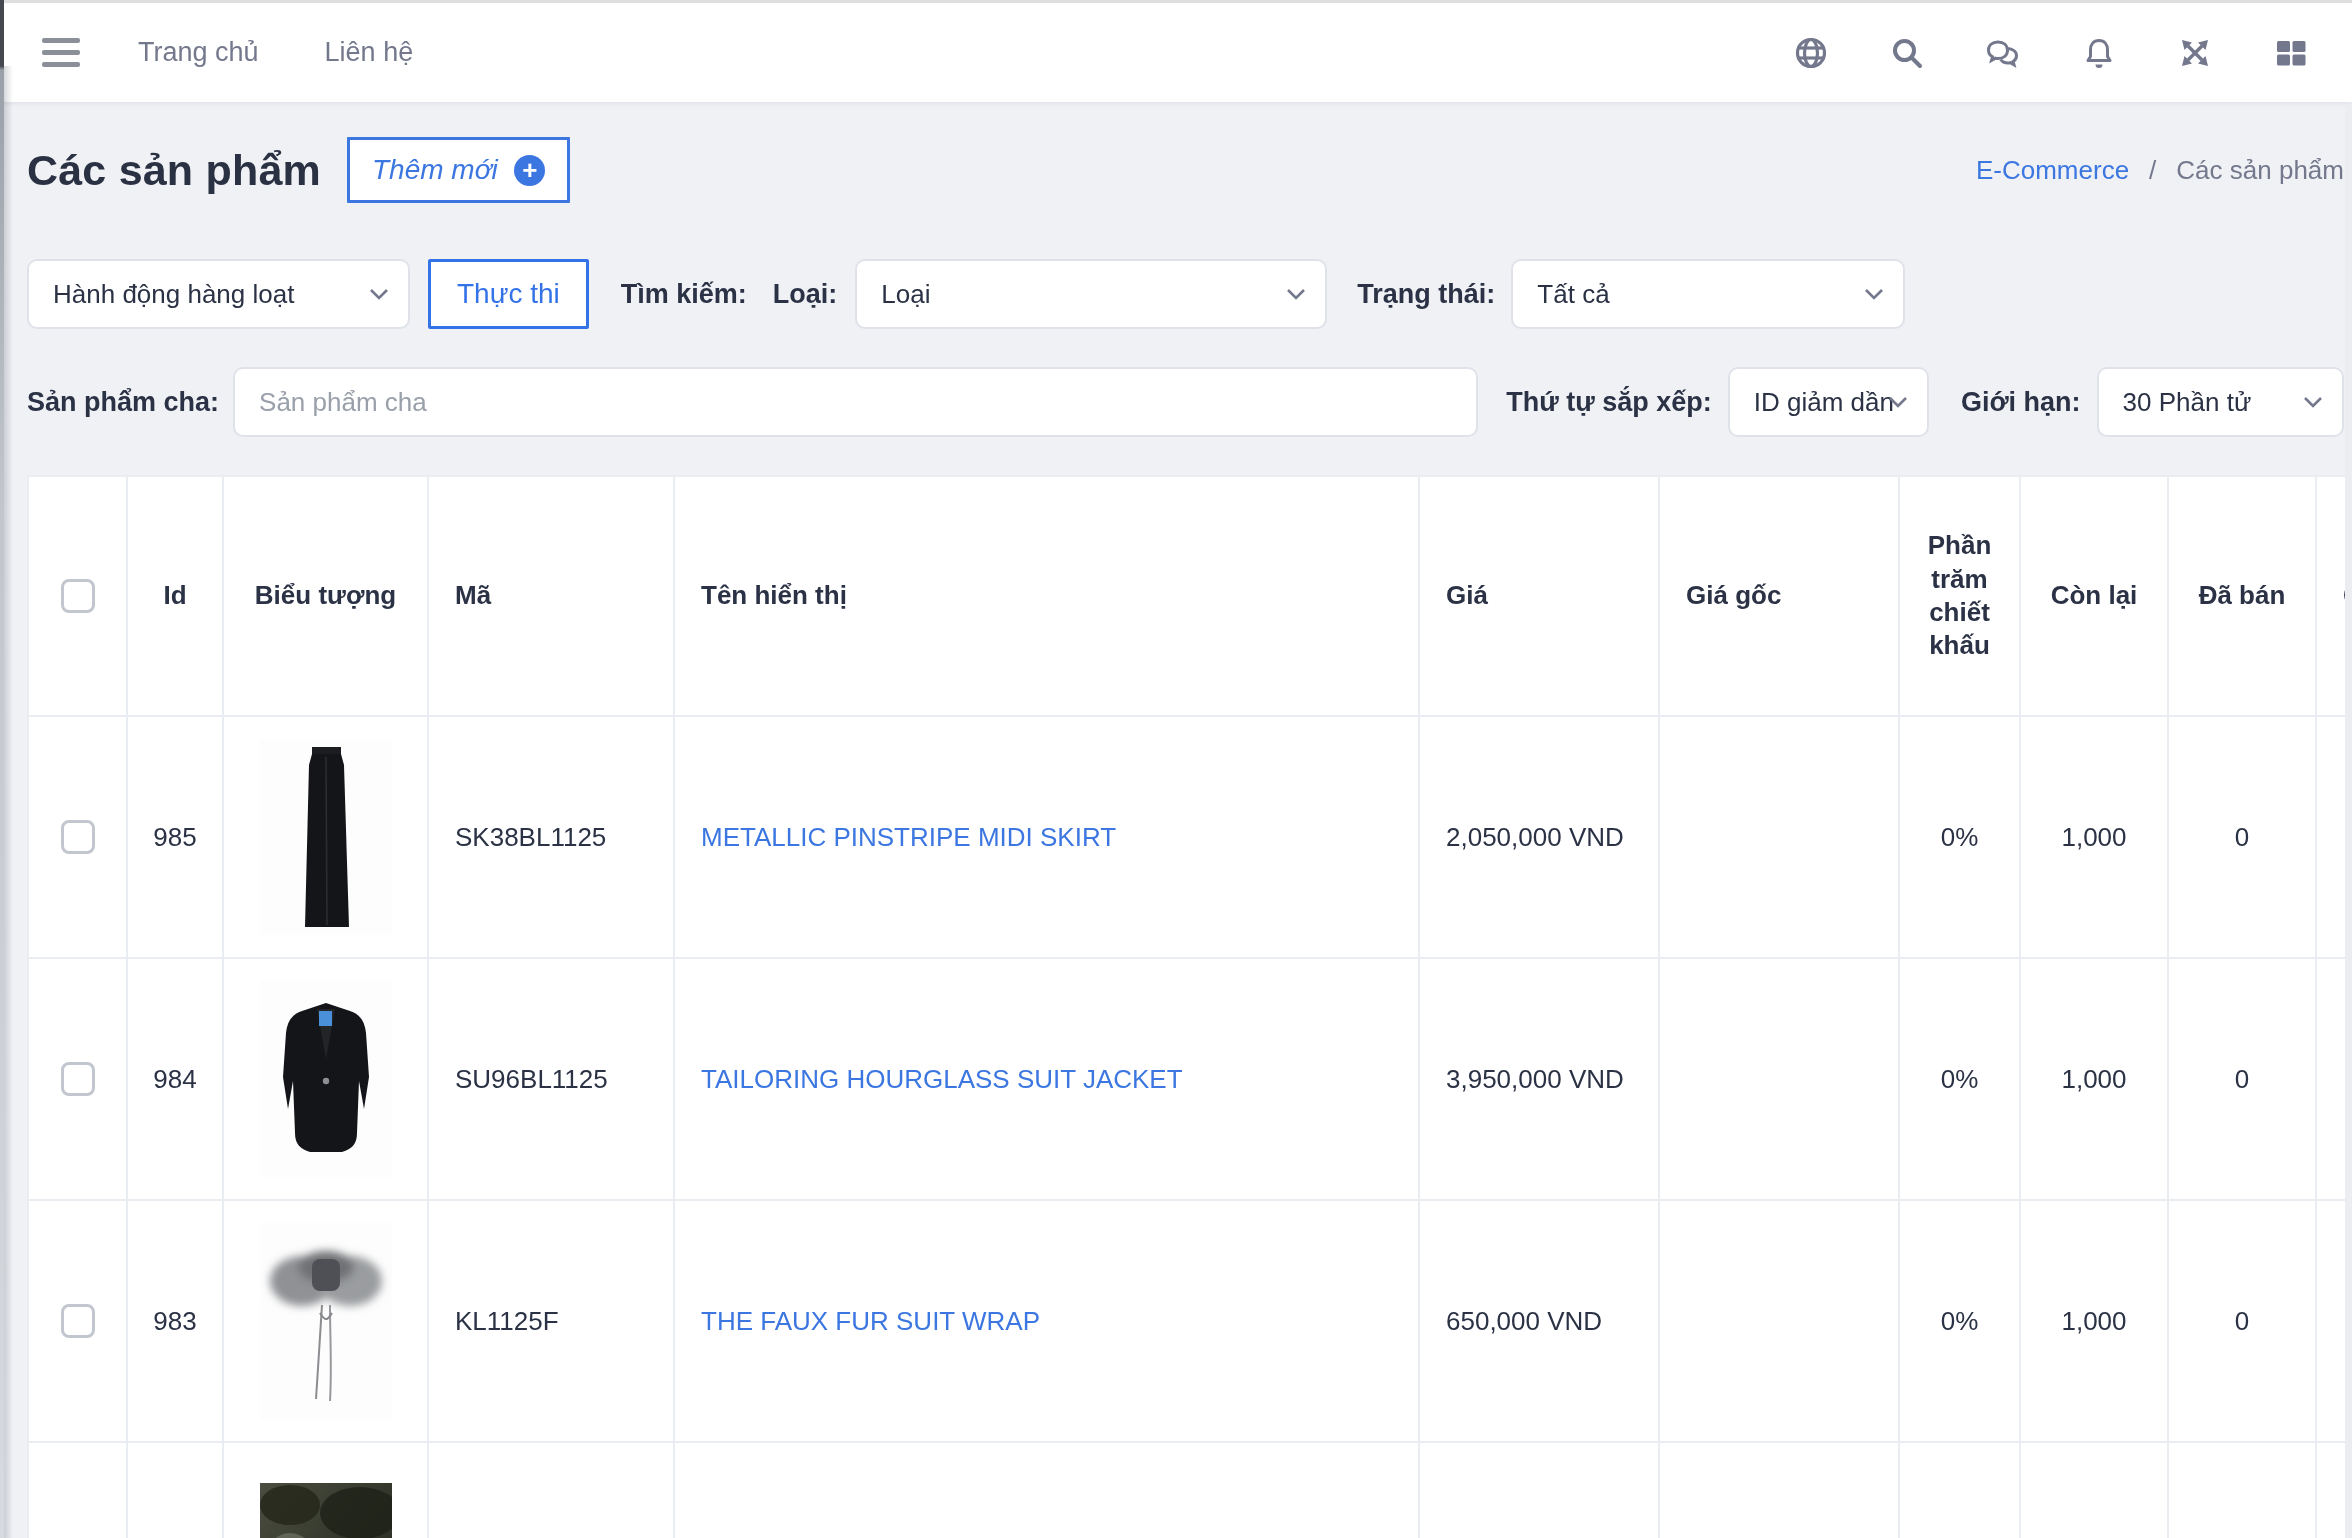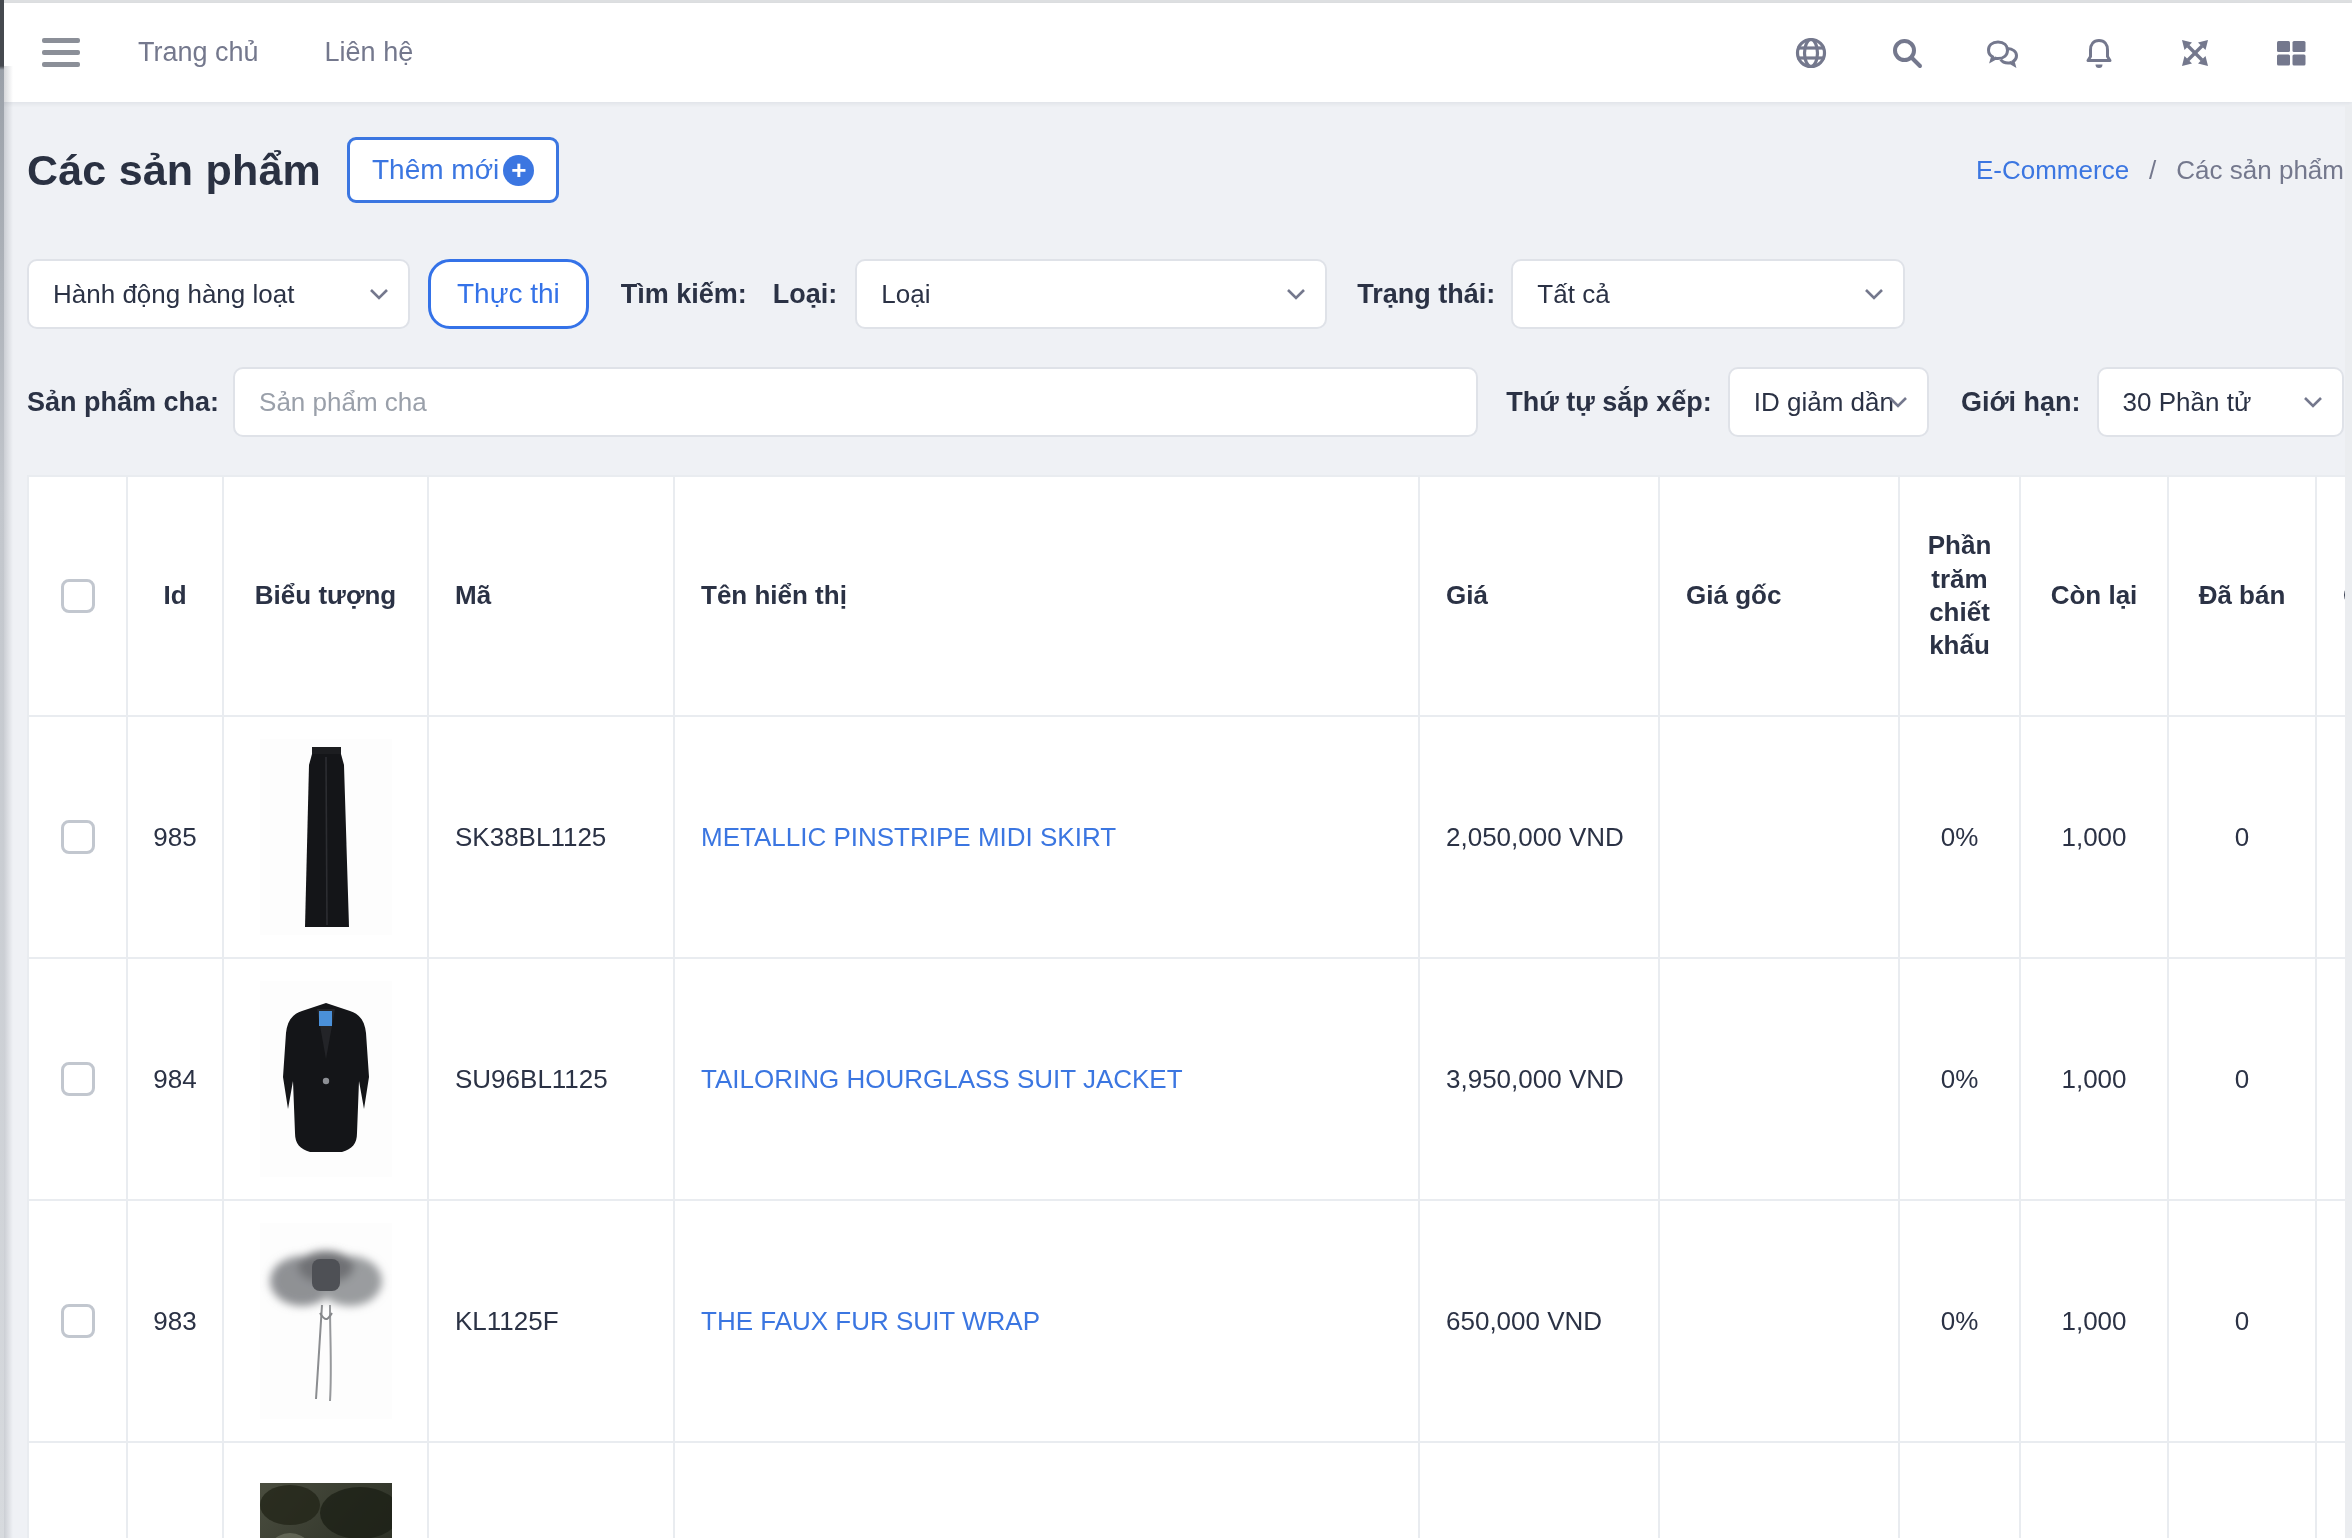--- a/index.html
+++ b/index.html
@@ -22,41 +22,41 @@
   .hamburger span { display:block; height:5px; border-radius:2px; background:#8b8f98; width:38px; }
   .nav-links { display:flex; gap:66px; }
   .nav-link { font-size:27px; color:#74788d; cursor:pointer; }
   .nav-right { margin-left:auto; display:flex; align-items:center; gap:58px; padding-right:18px; }
   .nav-icon { width:38px; height:38px; display:flex; align-items:center; justify-content:center; cursor:pointer; }
   .nav-icon svg { width:36px; height:36px; }
   
   .content { padding:0 8px 0 27px; position:relative; }
   .page-head { margin-top:32px; display:flex; align-items:center; height:72px; }
   .page-title { font-size:43px; font-weight:700; color:#2a3142; letter-spacing:0.2px; }
-  .add-btn { margin-left:26px; display:flex; align-items:center; gap:4px; background:#ffffff;
-    border:3px solid #3b76e1; border-radius:9px; color:#3b76e1; font-size:28px; font-weight:500;
-    height:66px; padding:0 22px; cursor:pointer; }
+  .add-btn { margin-left:26px; display:flex; align-items:center; gap:16px; background:#ffffff;
+    border:3px solid #3b76e1; border-radius:1px; color:#3b76e1; font-size:28px; font-weight:500;
+    height:66px; padding:0 22px; cursor:pointer;font-style:italic; }
   .plus-circle { width:31px; height:31px; border-radius:50%; background:#3b76e1; color:#fff;
     display:flex; align-items:center; justify-content:center; font-size:26px; font-weight:700; line-height:1; }
   .breadcrumb { margin-left:auto; font-size:26px; display:flex; gap:20px; align-items:center; }
   .crumb-link { color:#3b76e1; cursor:pointer; }
   .crumb-sep { color:#74788d; }
   .crumb-current { color:#74788d; white-space:nowrap; }
   
   .filter-row { display:flex; align-items:center; }
   .filter-row.r1 { margin-top:53px; }
   .filter-row.r2 { margin-top:38px; }
   .f-label { font-size:27px; font-weight:700; color:#2b3245; white-space:nowrap; }
   .ctl { height:70px; background:#ffffff; border:2px solid #dfe2e8; border-radius:10px;
     font-size:26px; color:#2b3245; display:flex; align-items:center; padding:0 24px; position:relative; }
   .select { cursor:pointer; }
   .select .chev { position:absolute; right:18px; top:50%; transform:translateY(-50%); }
   input.ctl { outline:none; width:100%; }
   input.ctl::placeholder { color:#9aa0aa; }
-  .exec-btn { height:70px; border:3px solid #3472e8; border-radius:22px; background:#ffffff;
+  .exec-btn { height:70px; border:3px solid #3472e8; border-radius:2px; background:#ffffff;
     color:#3472e8; font-size:28px; font-weight:500; padding:0 26px; margin-left:18px; cursor:pointer; }
   
   .w-bulk { width:383px; }
   .lab-search { margin-left:32px; } .in-search { width:412px; margin-left:16px; }
   .lab-type { margin-left:26px; } .w-type { width:472px; margin-left:18px; }
   .lab-status { margin-left:30px; } .w-status { width:394px; margin-left:16px; }
   .in-parent { width:345px; margin-left:14px; }
   .lab-sort { margin-left:28px; } .w-sort { width:335px; margin-left:16px; }
   .lab-limit { margin-left:32px; } .w-limit { width:423px; margin-left:16px; }
   

